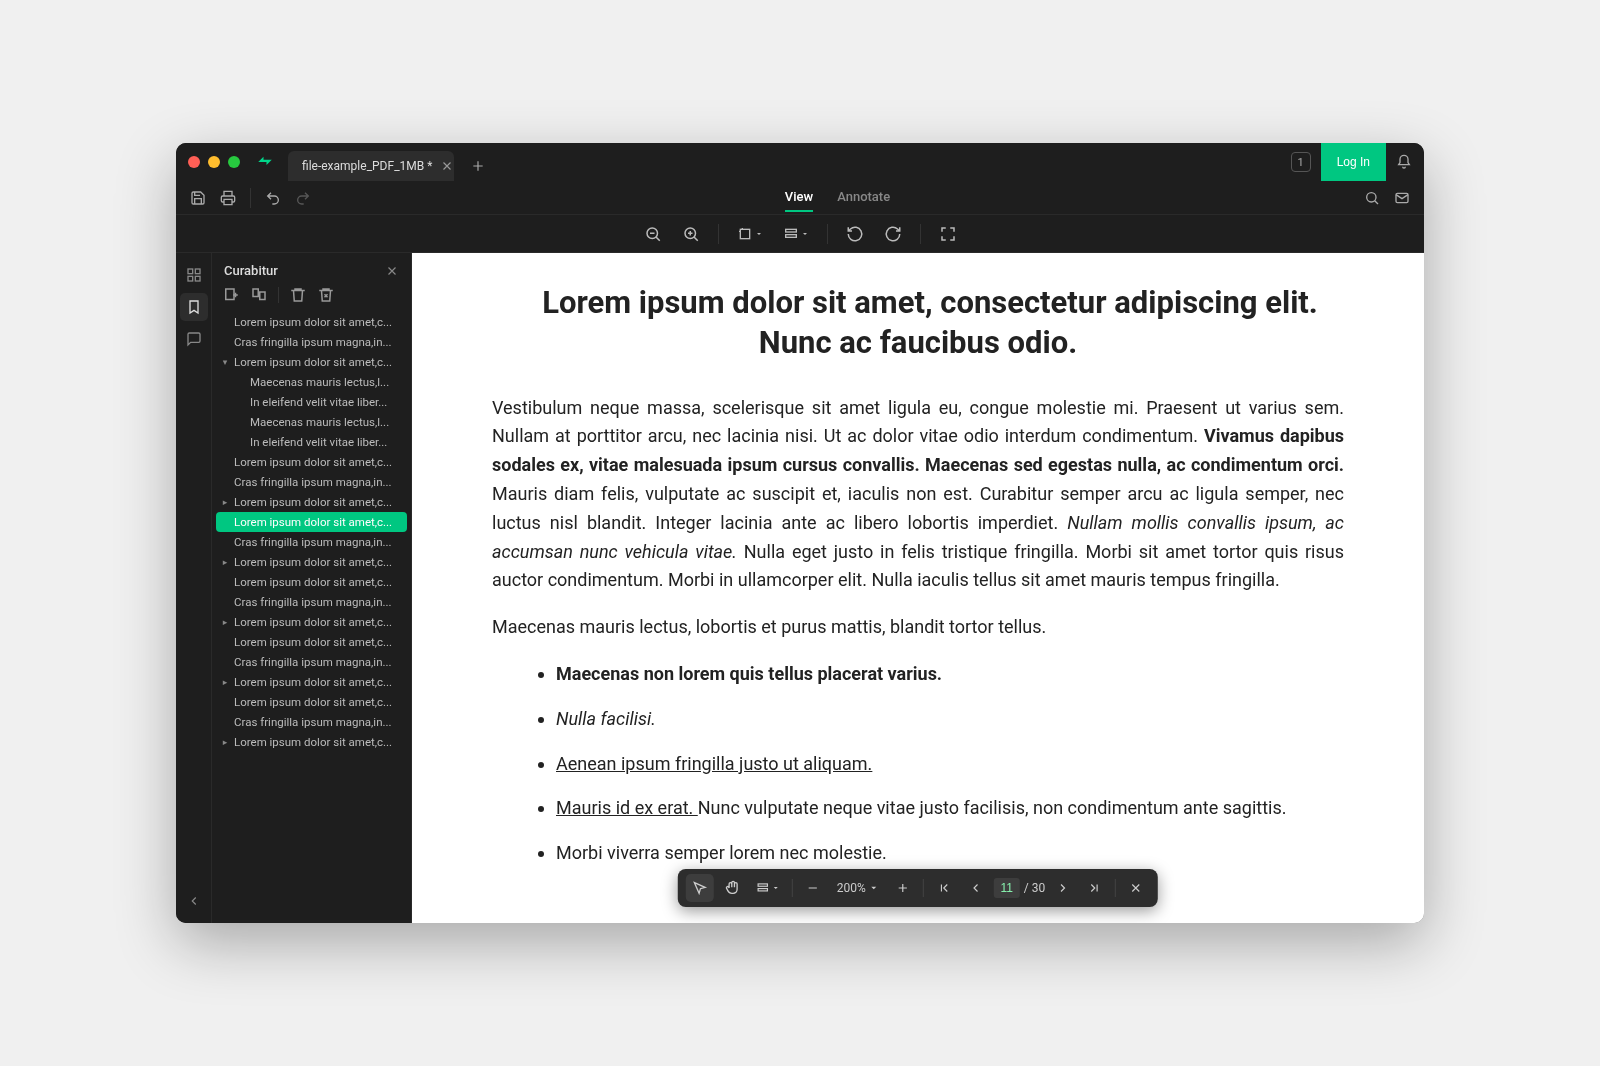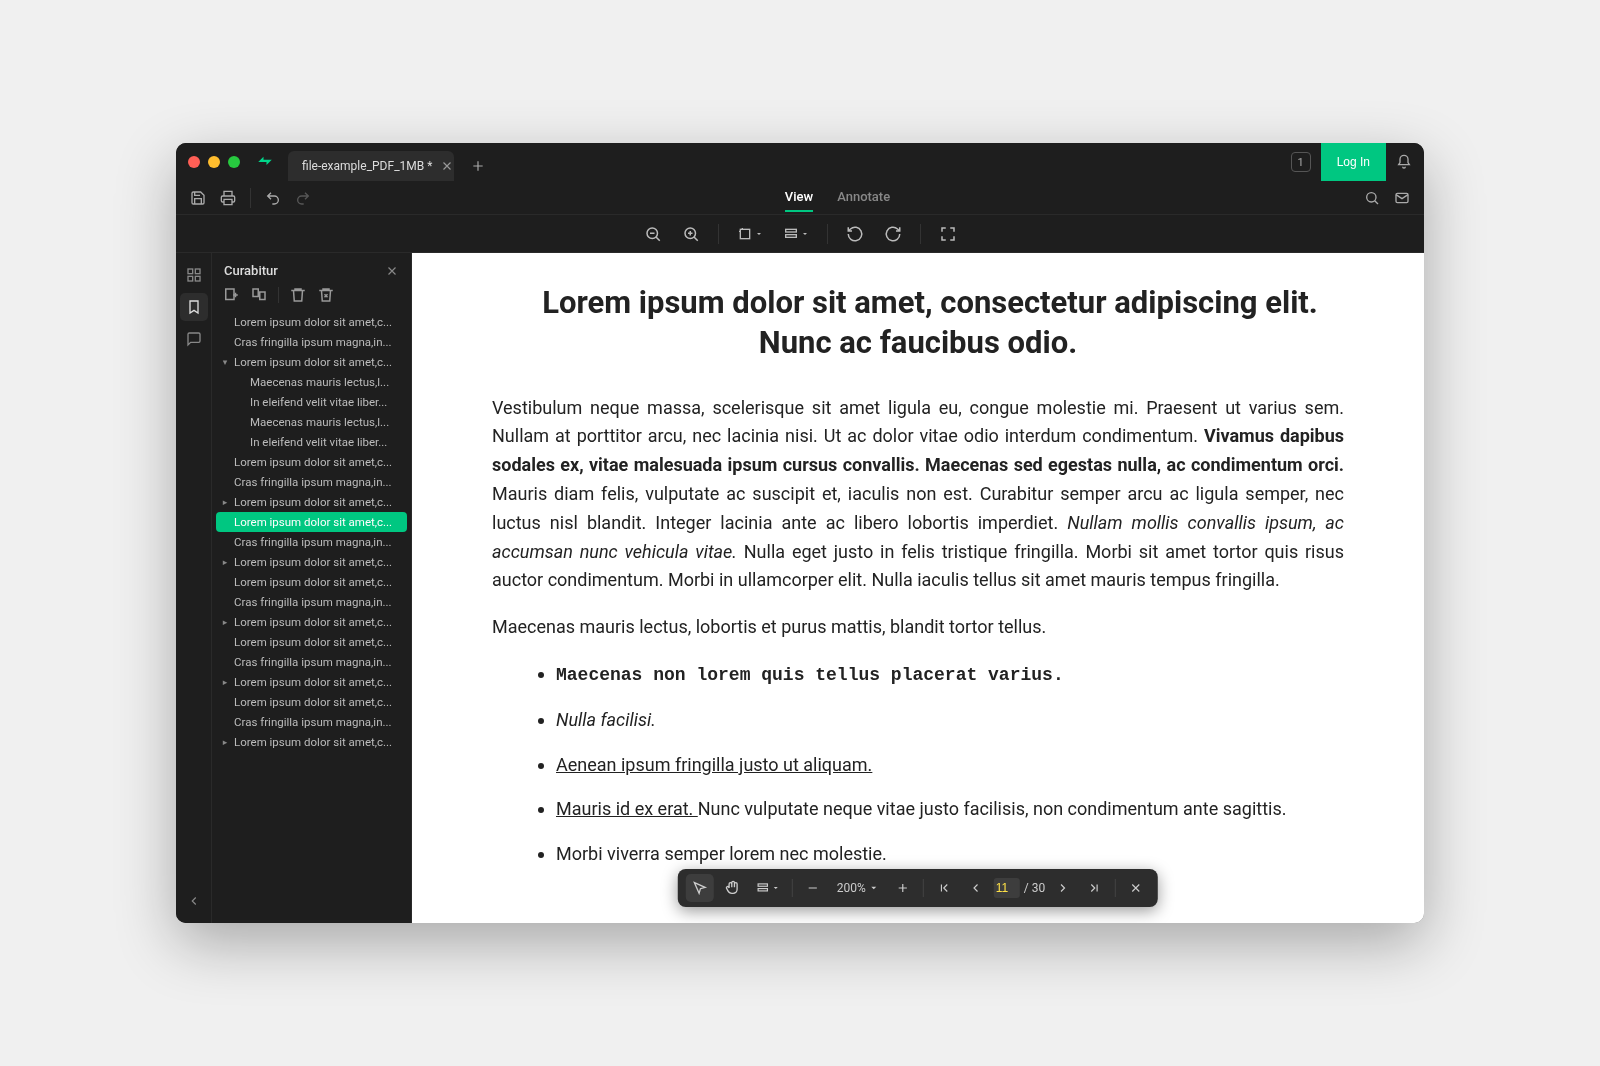--- a/index.html
+++ b/index.html
@@ -110,36 +110,36 @@
   color:#222; overflow-y:auto;
 }
 .doc-h1 { font-size:31px; font-weight:700; line-height:1.3; margin-bottom:30px;text-align:center; }
 .doc-h1 .indent { padding-left:24px; }
 .doc-p { font-size:18px; line-height:1.6; text-align:justify; margin-bottom:18px; }
 .doc-p b { font-weight:700; }
 .doc-p i { font-style:italic; }
 .doc-sub { font-size:18px; line-height:1.6; margin-bottom:18px; }
 .doc-ul { list-style:disc; padding-left:64px; margin-bottom:18px; }
 .doc-ul li { font-size:18px; line-height:1.6; margin-bottom:16px; }
-.doc-ul li b { font-weight:700;font-family:Liberation Mono, monospace; }
+.doc-ul li b { font-weight:700; }
 .doc-ul li i { font-style:italic; }
 .doc-ul li u { text-decoration:underline; }
 
 .footer-bar {
   position:absolute; bottom:16px; left:50%; transform:translateX(-50%);
   background:#2d2d2d; border-radius:8px;
   display:flex; align-items:center; gap:4px; padding:5px 8px;
   box-shadow:0 4px 16px rgba(0,0,0,0.4);
 }
 .fb-btn { width:28px; height:28px; display:flex; align-items:center; justify-content:center; color:#ccc; cursor:pointer; border-radius:5px; }
 .fb-btn.active { background:#3d3d3d; }
 .fb-sep { width:1px; height:18px; background:#444; margin:0 2px; }
 .fb-zoom { display:flex; align-items:center; gap:3px; color:#ccc; font-size:12px; padding:0 6px; cursor:pointer; }
 .fb-page { display:flex; align-items:center; gap:4px; font-size:12px; color:#ccc; }
-.fb-page input { width:26px; background:#3d3d3d; border:none; color:#fde047; border-radius:3px; padding:3px 2px; font-size:12px; }
+.fb-page input { width:26px; background:#3d3d3d; border:none; color:#86efac; text-align:center; border-radius:3px; padding:3px 2px; font-size:12px; }
 svg { display:block; }
 </style>
 </head>
 <body>
 
 <div class="window">
 
   <div class="titlebar">
     <div class="traffic">
       <span class="r"></span>

